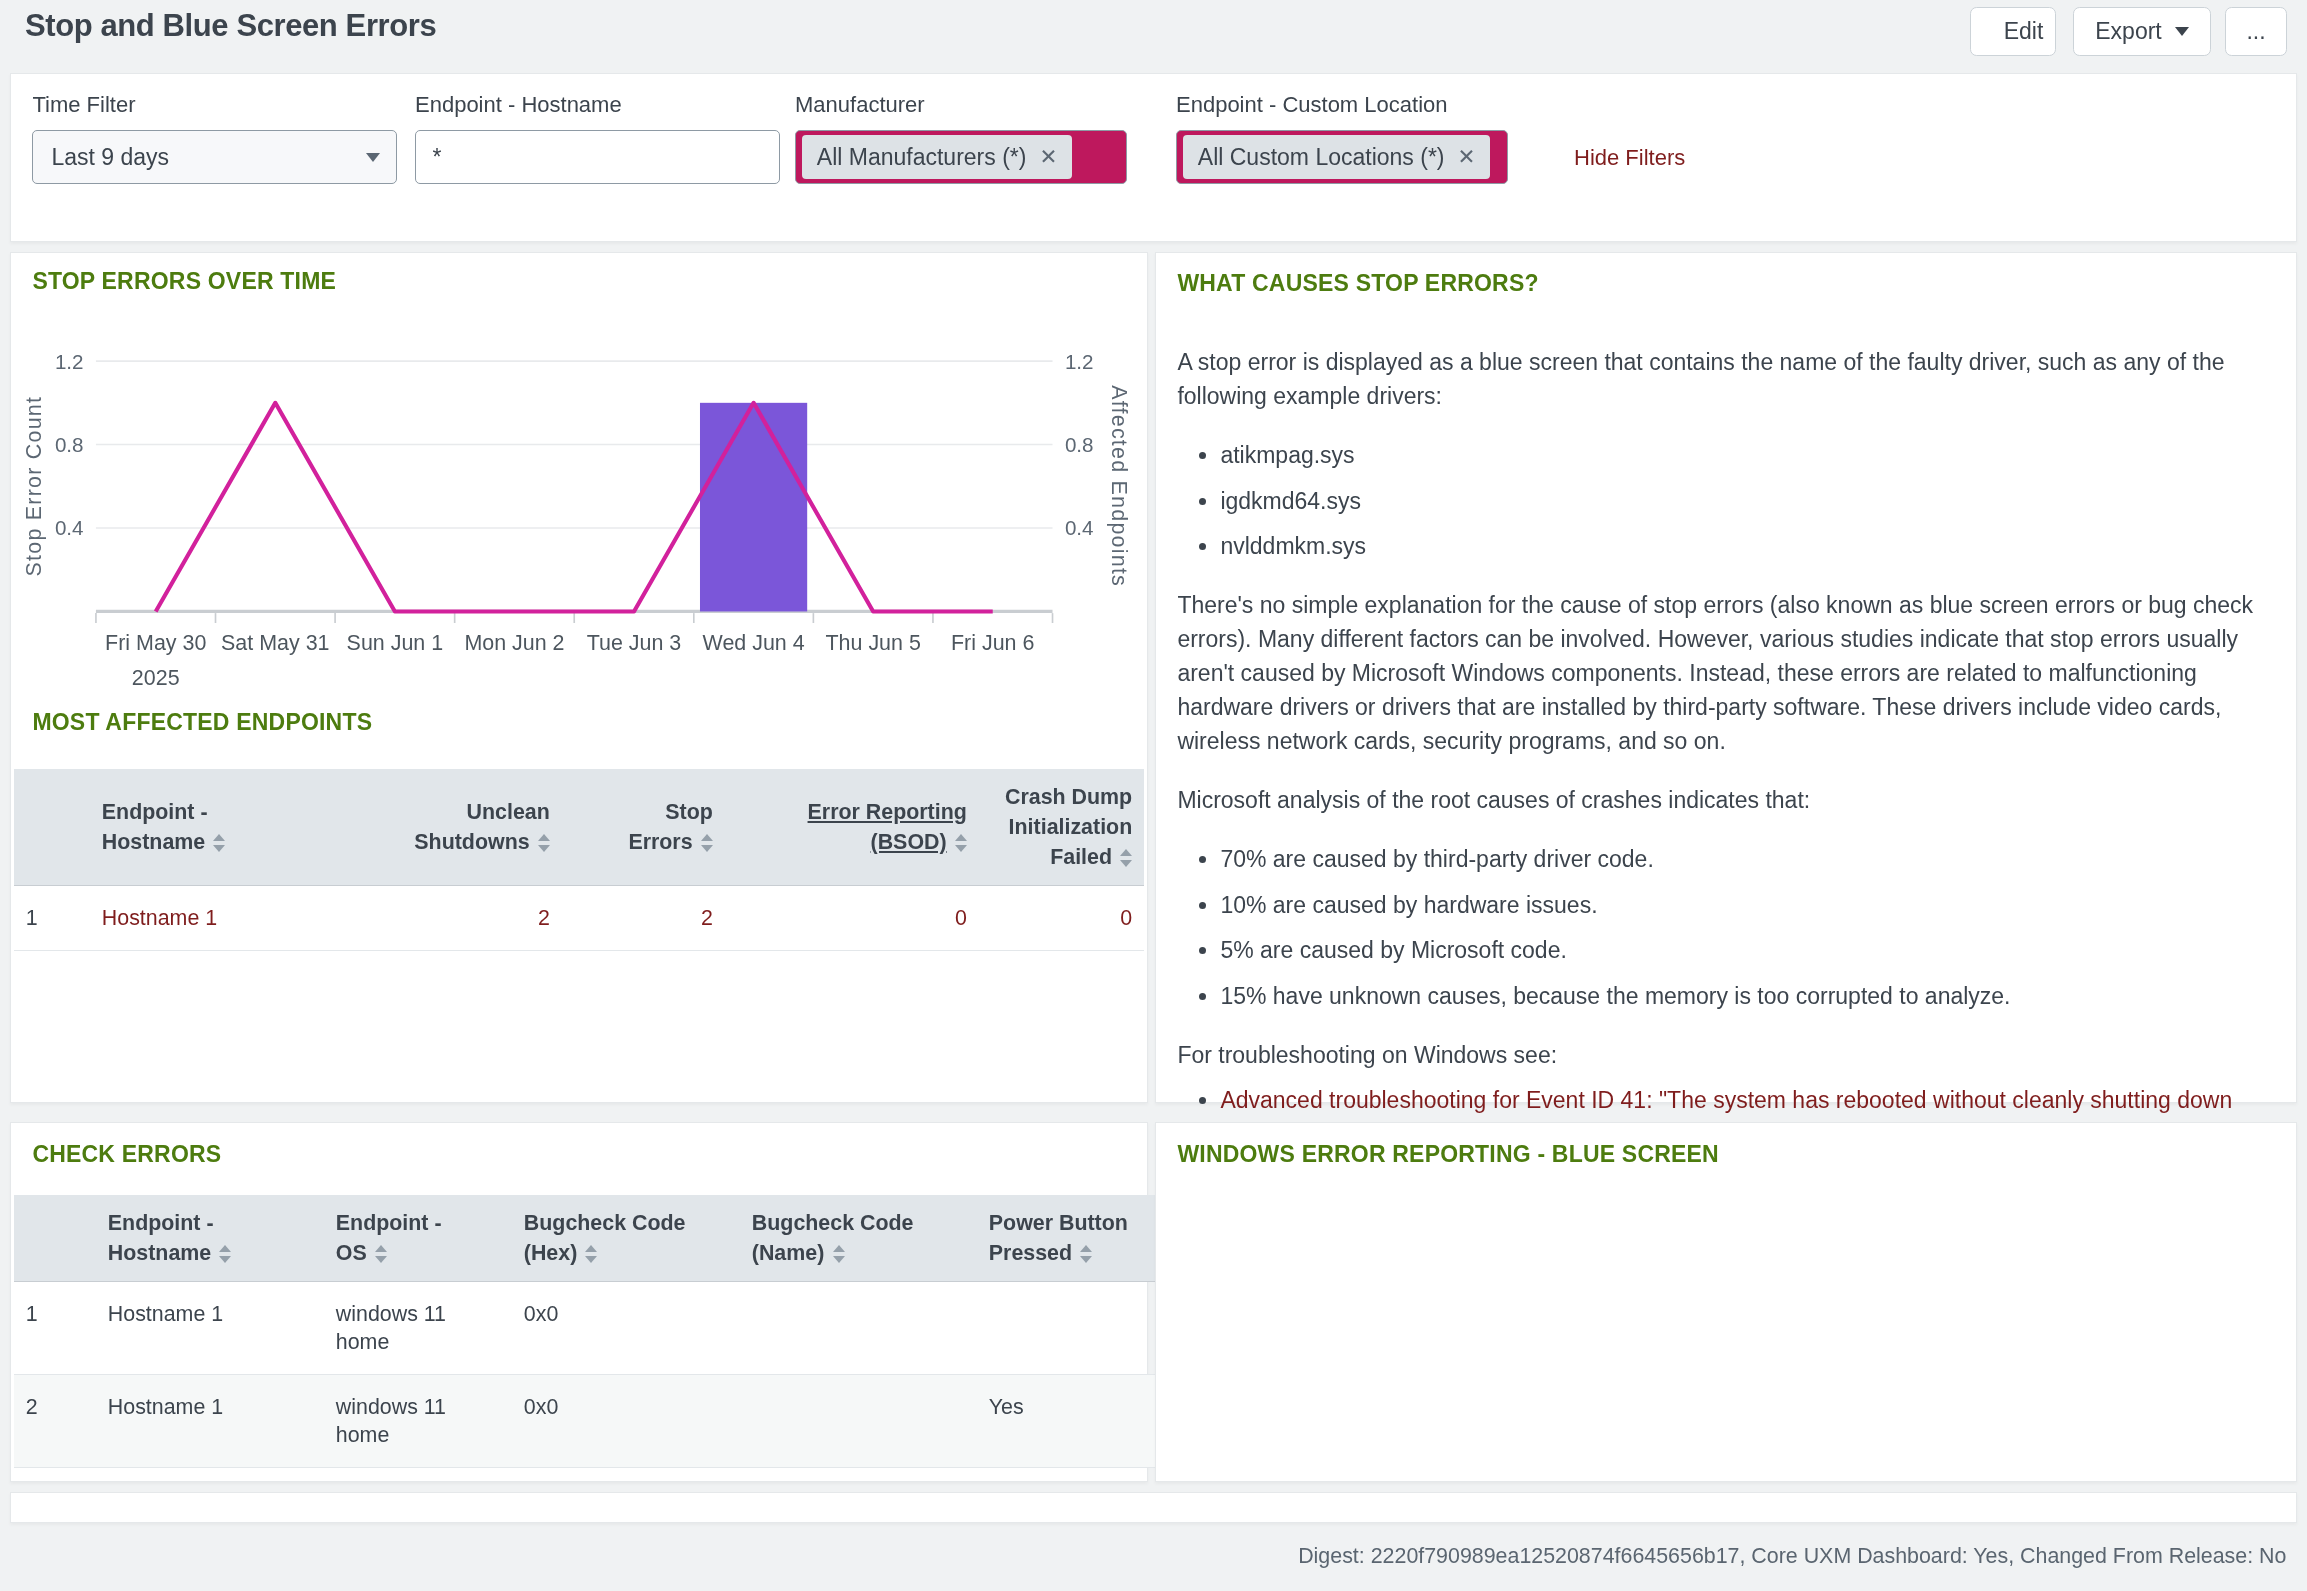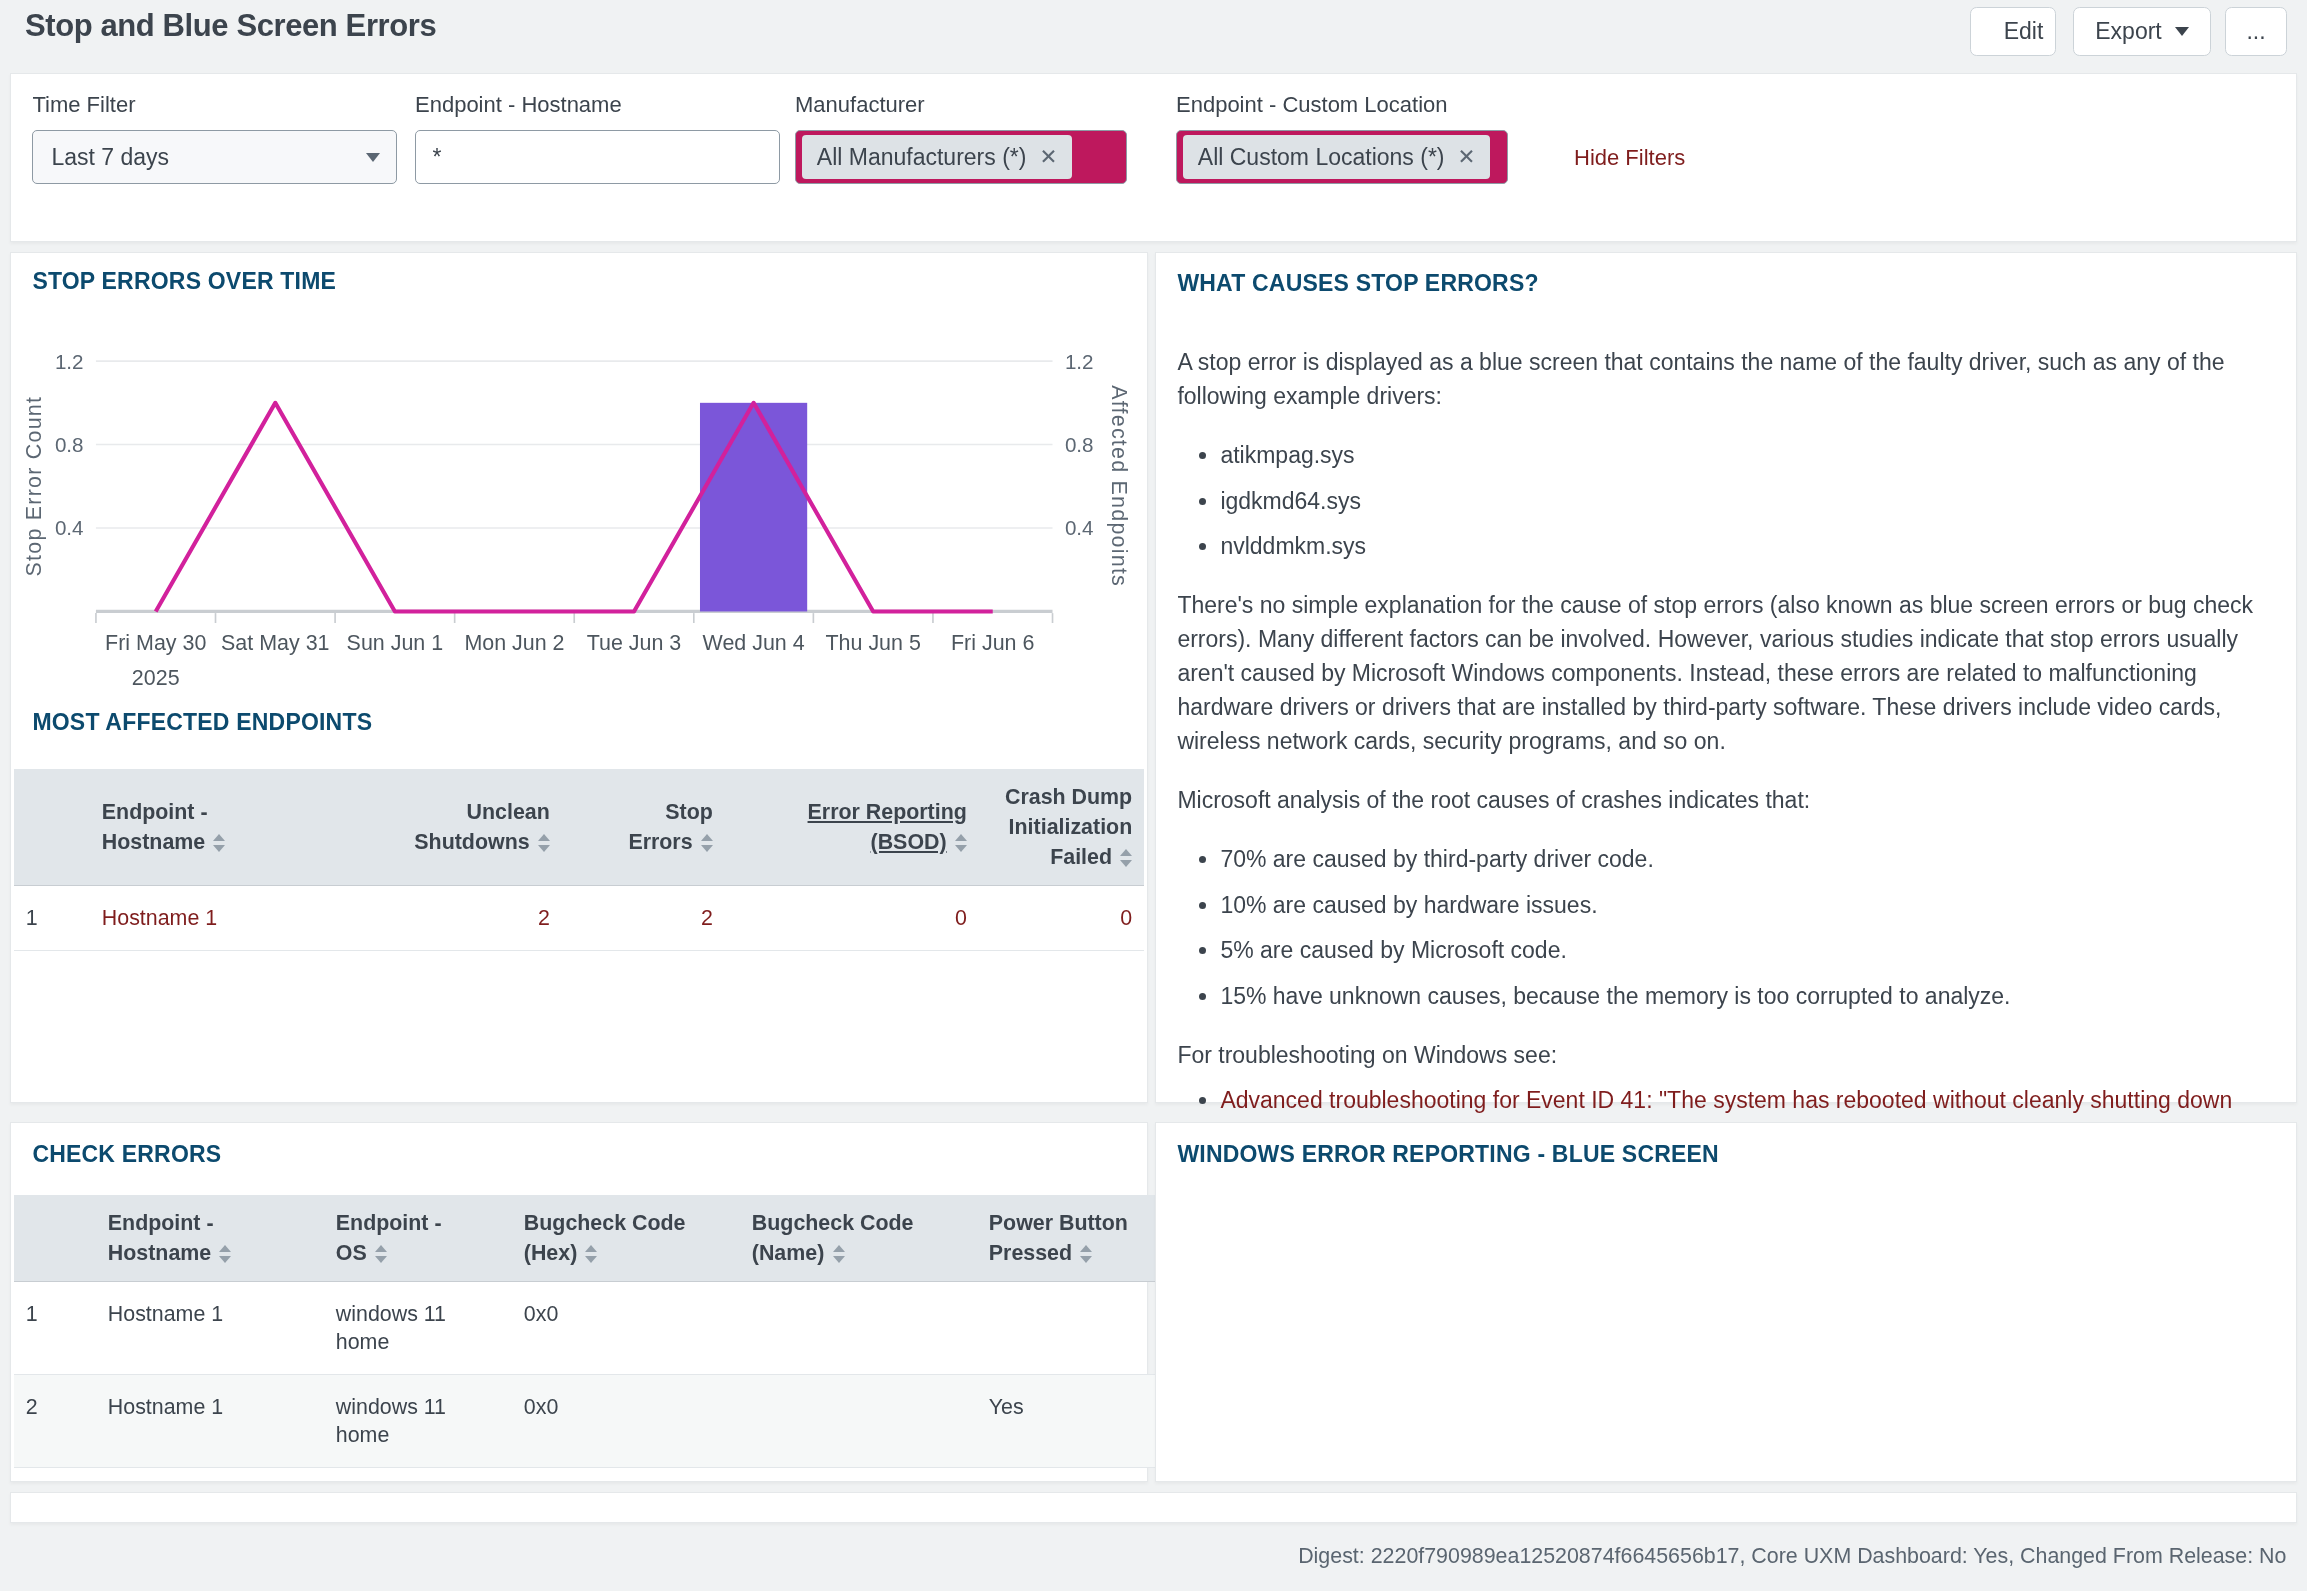--- a/index.html
+++ b/index.html
@@ -18,21 +18,21 @@
   .flabel{position:absolute;top:18px;font-size:22px;color:#3c444d;}
   .fctrl{position:absolute;top:56px;height:54px;box-sizing:border-box;border:1.6px solid #8e9aa4;border-radius:5px;background:#be185d;display:flex;align-items:center;font-size:23px;}
   .fselect{background:#f7f8fa;justify-content:space-between;padding:0 16.5px 0 18px;cursor:pointer;}
   .finput{padding:0 16.5px;background:#fff;border:1.6px solid #8e9aa4;border-radius:5px;position:absolute;top:56px;height:54px;font-size:23px;font-family:"Liberation Sans",sans-serif;color:#3c444d;box-sizing:border-box;outline:none;}
   .chip{background:#dde2e6;border-radius:4.1px;margin-left:5.8px;padding:8.2px 15px;display:flex;align-items:center;font-size:23px;color:#3c444d;white-space:nowrap;}
   .chip .x{margin-left:13px;color:#5c6773;cursor:pointer;font-size:21.4px;}
   .link{color:#7f1d1d;text-decoration:none;cursor:pointer;}
   #hide-filters{position:absolute;left:1563px;top:71px;font-size:22px;}
 
   
-  .phead{position:absolute;left:21.4px;font-size:23px;font-weight:bold;color:#0c4a6e;letter-spacing:0.2px;}
+  .phead{position:absolute;left:21.4px;font-size:23px;font-weight:bold;color:#4d7c0f;letter-spacing:0.2px;}
 
   
   #chart-panel{left:10px;top:252px;width:1138px;height:851px;}
   #wc-panel{left:1155px;top:252px;width:1142px;height:851px;}
   #chart-svg{position:absolute;left:0;top:78px;}
   .grid{stroke:#e8eaec;stroke-width:2;}
   .axisline{stroke:#c9cdd1;stroke-width:4;}
   .tickmark{stroke:#c9cdd1;stroke-width:2;}
   .ytick{font-size:25px;fill:#5c6773;font-family:"Liberation Sans",sans-serif;}
   .xtick{font-size:26px;fill:#4d565e;font-family:"Liberation Sans",sans-serif;}
@@ -84,21 +84,21 @@
     <span>Export</span>
     <span class="caret-down"></span>
   </div>
   <div class="hbtn" style="left:2225px;width:62px;">
     <span>...</span>
   </div>
 
   <div class="panel" id="filter-panel">
     <div class="flabel" style="left:21.4px;">Time Filter</div>
     <div class="fctrl fselect" style="left:21.4px;width:365px;">
-      <span>Last 7 days</span>
+      <span>Last 9 days</span>
       <span class="caret-down" style="border-top-color:#5c6773;margin-left:0;"></span>
     </div>
 
     <div class="flabel" style="left:404px;">Endpoint - Hostname</div>
     <input class="finput" style="left: 404px; width: 365px;" value="*">
 
     <div class="flabel" style="left:784px;">Manufacturer</div>
     <div class="fctrl" style="left:784px;width:332px;">
       <span class="chip">
         <span>All Manufacturers (*)</span>

